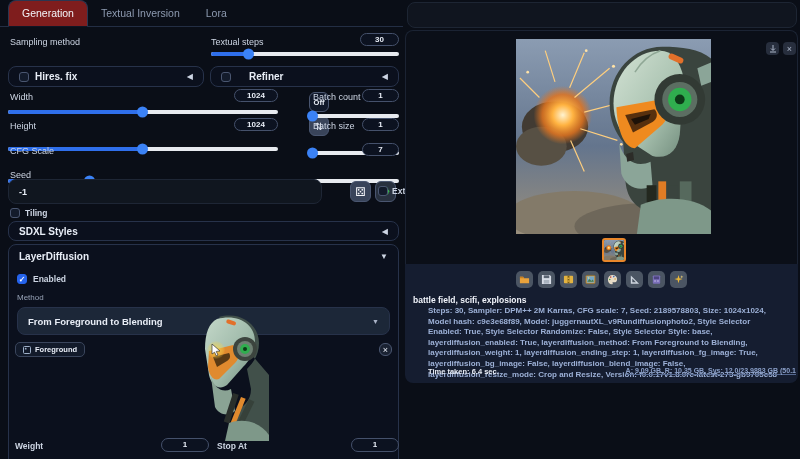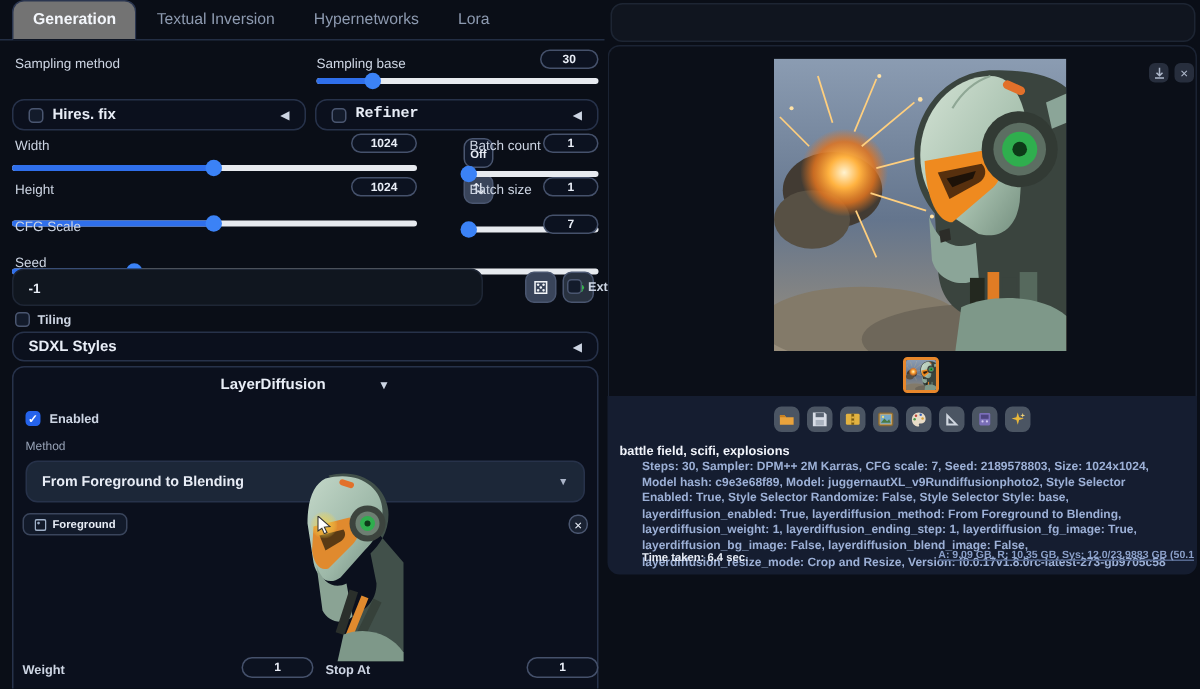--- a/index.html
+++ b/index.html
@@ -3,21 +3,21 @@
 <meta charset="utf-8">
 <style>
   * { margin:0; padding:0; box-sizing:border-box; }
   html,body { width:800px; height:459px; background:#0a0e17; font-family:"Liberation Sans", sans-serif; color:#dde3ee; overflow:hidden; }
   #app { position:relative; width:800px; height:459px; background:#0a0e17; }
   .abs { position:absolute; }
 
   
   .tabbar { left:0; top:6; width:403px; height:27px; border-bottom:1px solid #232e44; padding-left:8px; display:flex; align-items:flex-end; }
   .tab { font-size:10.5px; color:#8d9ab0; padding:6px 13px 7px; cursor:pointer; }
-  .tab.active { color:#f3f6fb; font-weight:bold; background:#737373; border:1px solid #2b3650; border-bottom:1px solid #0e1524; border-radius:8px 8px 0 0; margin-bottom:-1px; }
+  .tab.active { color:#f3f6fb; font-weight:normal; background:#7f1d1d; border:1px solid #2b3650; border-bottom:1px solid #0e1524; border-radius:8px 8px 0 0; margin-bottom:-1px; }
 
   
   .lbl { font-size:9px; color:#cdd5e3;text-align:center; }
   .lbl-sm { font-size:8px; color:#97a2b6; }
   .pill { background:#0c1220; border:1px solid #45516b; border-radius:9px; color:#e8edf6; font-size:8px; font-weight:bold; text-align:center; line-height:11px; }
   .slider { height:4px; border-radius:3px; background:#e7eaef; position:relative; }
   .slider .fill { height:4px; border-radius:3px 0 0 3px; background:#2f6feb; position:relative; }
   .slider .thumb { position:absolute; right:-5px; top:50%; transform:translateY(-50%); width:11px; height:11px; border-radius:50%; background:#3b82f6; }
   .ddown { background:#1a2433; border:1px solid #27324a; border-radius:8px; display:flex; align-items:center; justify-content:space-between; padding:0 10px; }
   .ddown .txt { font-size:9.5px; font-weight:bold; color:#e8edf6; }
@@ -44,43 +44,42 @@
   .memtxt { font-size:7px; font-weight:bold; color:#8ba0c9; text-decoration:underline; text-decoration-color:#55688f; }
 </style>
 </head>
 <body>
 
 <div id="app">
 
   <div class="abs tabbar">
     <div class="tab active">Generation</div>
     <div class="tab">Textual Inversion</div>
-    <div class="tab">Hypernetworks</div>
     <div class="tab">Lora</div>
   </div>
 
   <div class="abs lbl" style="left:10px; top:37px;">Sampling method</div>
 
-  <div class="abs lbl" style="left:211px; top:37px;">Sampling base</div>
+  <div class="abs lbl" style="left:211px; top:37px;">Textual steps</div>
   <div class="abs pill" style="left:360px; top:33px; width:39px; height:13px;">30</div>
   <div class="abs slider" style="left:211px; top:52px; width:188px;">
     <div class="fill" style="width: 20%;">
         <div class="thumb"></div>
       </div>
   </div>
 
   <div class="abs accbox" style="left:8px; top:66px; width:196px; height:21px;">
     <span style="display:flex; align-items:center; gap:6px;">
       <span class="chk"></span>
       <span class="acclbl">Hires. fix</span>
     </span>
     <span class="arr">◀</span>
   </div>
   <div class="abs accbox" style="left:210px; top:66px; width:189px; height:21px;">
-    <span style="display:flex; align-items:center; gap:6px;font-family:Liberation Mono, monospace;">
+    <span style="display:flex; align-items:center; gap:18px;">
       <span class="chk"></span>
       <span class="acclbl">Refiner</span>
     </span>
     <span class="arr">◀</span>
   </div>
 
   <div class="abs lbl" style="left:10px; top:92px;">Width</div>
   <div class="abs pill" style="left:234px; top:89px; width:44px; height:13px;">1024</div>
   <div class="abs slider" style="left:8px; top:106px; width:270px;">
     <div class="fill" style="width: 50%;">
@@ -140,21 +139,21 @@
 
   <div class="abs chk" style="left:10px; top:208px;"></div>
   <div class="abs lbl" style="left:25px; top:208px; font-size:8.5px; font-weight:bold;">Tiling</div>
 
   <div class="abs accbox" style="left:8px; top:221px; width:391px; height:20px;">
     <span class="acclbl">SDXL Styles</span>
     <span class="arr">◀</span>
   </div>
 
   <div class="abs" style="left:8px; top:244px; width:391px; height:230px; border:1px solid #27324a; border-radius:8px 8px 0 0; background:#0b101d;">
-    <div style="display:flex; align-items:center; justify-content:center; padding:6px 10px 4px;gap:35px;">
+    <div style="display:flex; align-items:center; justify-content:space-between; padding:6px 10px 4px;gap:35px;">
       <span class="acclbl">LayerDiffusion</span>
       <span class="arr">▼</span>
     </div>
     <div style="display:flex; align-items:center; gap:6px; padding:8px 8px 0;">
       <span class="chk on">✓</span>
       <span class="lbl" style="font-weight:bold; font-size:8.5px;">Enabled</span>
     </div>
     <div class="lbl-sm" style="padding:9px 8px 0;">Method</div>
     <div class="ddown" style="margin:5px 8px 0; height:28px; background:#1c2738;">
       <span class="txt">From Foreground to Blending</span>

